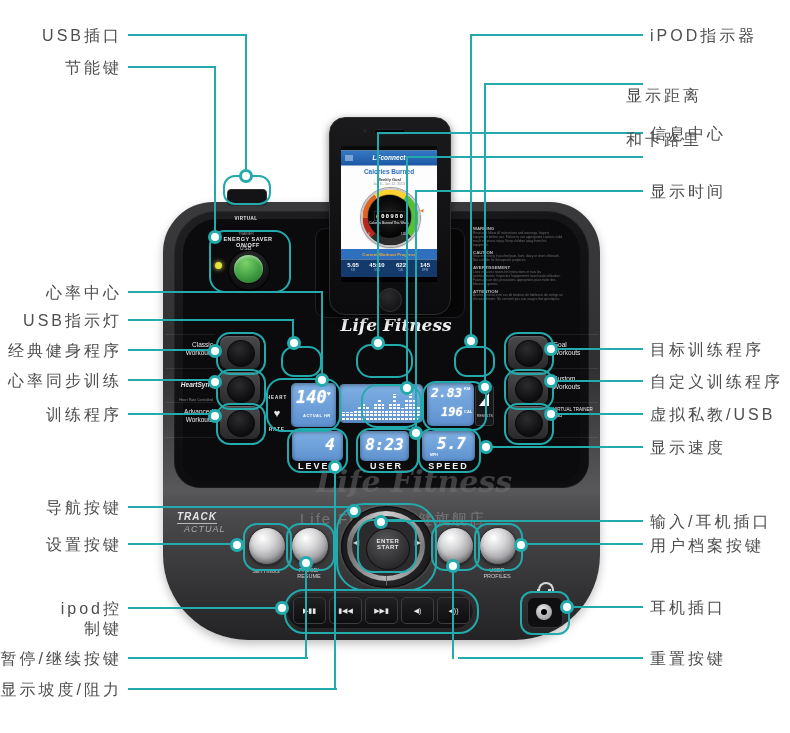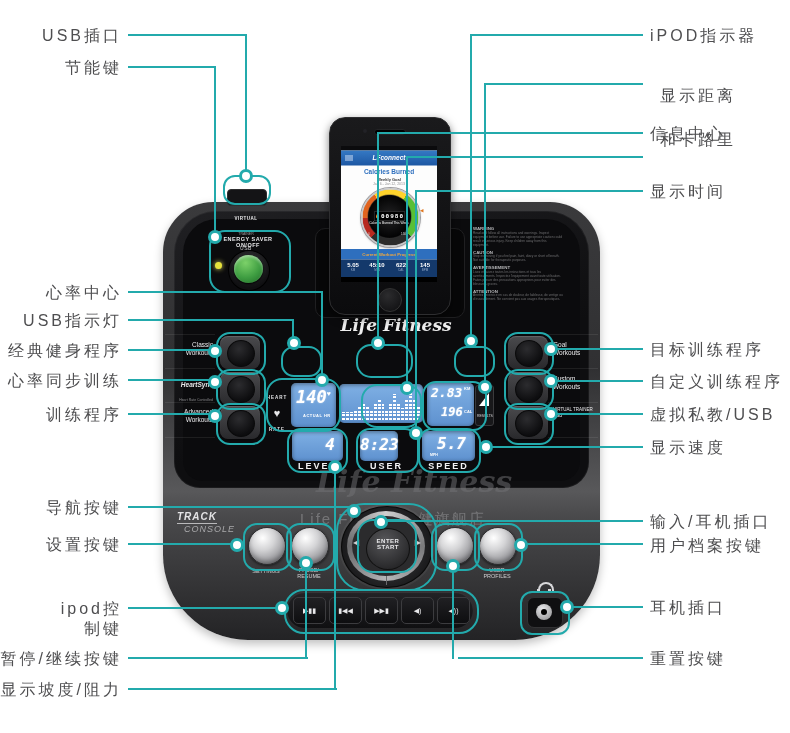--- a/index.html
+++ b/index.html
@@ -165,21 +165,21 @@
     <div style="position:absolute;left:3px;top:7px;width:10px;height:13px;background:#fff;
                 clip-path:polygon(0 100%,100% 0,100% 100%);"></div>
     <div class="tinywrap" style="left:1px;top:28px;font-size:7px;color:#d8d8da;">RESULTS</div>
   </div>
 
   <div class="lcd" style="left:292px;top:431px;width:51px;height:30px;">
     <div class="abs seg" style="right:8px;top:4px;font-size:16px;">4</div>
   </div>
   <div class="wlabel" style="left:289px;top:461px;width:57px;">LEVEL</div>
 
-  <div class="lcd" style="left:360px;top:431px;width:38px;height:30px;">
+  <div class="lcd" style="left:360px;top:431px;width:49px;height:30px;">
     <div class="abs seg" style="left:0;right:0;top:4px;text-align:center;font-size:16px;">8:23</div>
   </div>
   <div class="wlabel" style="left:357px;top:461px;width:59px;">USER</div>
 
   <div class="lcd" style="left:422px;top:431px;width:53px;height:30px;">
     <div class="abs seg" style="right:9px;top:3px;font-size:16px;">5.7</div>
     <div class="tinywrap" style="left:8px;top:22px;font-size:7px;font-weight:bold;color:#fff;">MPH</div>
   </div>
   <div class="wlabel" style="left:419px;top:461px;width:59px;">SPEED</div>
 
@@ -222,21 +222,21 @@
 USB</div>
 
   <div class="abs" style="left:316px;top:464px;font-family:'DejaVu Serif',serif;font-style:italic;font-weight:bold;
               font-size:30px;color:#737376;opacity:.5;z-index:9;white-space:nowrap;">Life Fitness</div>
   <div class="abs" style="left:300px;top:510px;font-size:15px;letter-spacing:2px;color:#98989a;opacity:.55;
               z-index:9;white-space:nowrap;">Life Fitness为健旗舰店</div>
 
   <div class="abs" style="left:177px;top:506px;z-index:12;">
     <div style="font-size:10px;font-weight:bold;font-style:italic;color:#e4e4e6;letter-spacing:1px;
                 border-bottom:1px solid #b9b9bb;padding-bottom:1px;display:inline-block;">TRACK</div>
-    <div style="font-size:9px;font-style:italic;color:#a9a9ab;letter-spacing:1px;margin-left:7px;">CONSOLE</div>
+    <div style="font-size:9px;font-style:italic;color:#a9a9ab;letter-spacing:1px;margin-left:7px;">ACTUAL</div>
   </div>
 
   <div class="silver" style="left:248px;top:527px;width:36px;height:36px;"></div>
   <div class="mini mini-c" style="left: 216px; top: 567px; font-size: 11px; color: rgb(207, 207, 209); white-space: pre-line;">SETTINGS</div>
 
   <div class="silver" style="left:291px;top:527px;width:36px;height:36px;"></div>
   <div class="mini mini-c" style="left: 259px; top: 567px; font-size: 11px; line-height: 12px; color: rgb(207, 207, 209); white-space: pre-line;">PAUSE/
 RESUME</div>
 
   <div class="abs" style="left:341px;top:506px;width:90px;height:80px;border-radius:50%;z-index:10;
@@ -445,21 +445,21 @@
   <div class="cn cn-l" style="right: 668px; top: 341px; white-space: pre-line;">经典健身程序</div>
   <div class="cn cn-l" style="right: 668px; top: 371px; white-space: pre-line;">心率同步训练</div>
   <div class="cn cn-l" style="right: 668px; top: 405px; white-space: pre-line;">训练程序</div>
   <div class="cn cn-l" style="right: 668px; top: 498px; white-space: pre-line;">导航按键</div>
   <div class="cn cn-l" style="right: 668px; top: 535px; white-space: pre-line;">设置按键</div>
   <div class="cn cn-l" style="right: 668px; top: 599px; white-space: pre-line; margin-left: 44px;">ipod控制键</div>
   <div class="cn cn-l" style="right: 668px; top: 680px; white-space: pre-line;">显示坡度/阻力</div>
   <div class="cn cn-l" style="right: 668px; top: 649px; white-space: pre-line;">暂停/继续按键</div>
 
   <div class="cn" style="left: 650px; top: 26px; white-space: pre-line;">iPOD指示器</div>
-  <div class="cn" style="left: 660px; top: 63px; line-height: 22px; white-space: pre-line;">
+  <div class="cn" style="left: 626px; top: 63px; line-height: 22px; white-space: pre-line;">
     <div>显示距离</div>
     <div>和卡路里</div>
   </div>
   <div class="cn" style="left: 650px; top: 124px; white-space: pre-line;">信息中心</div>
   <div class="cn" style="left: 650px; top: 182px; white-space: pre-line;">显示时间</div>
   <div class="cn" style="left: 650px; top: 340px; white-space: pre-line;">目标训练程序</div>
   <div class="cn" style="left: 650px; top: 372px; white-space: pre-line;">自定义训练程序</div>
   <div class="cn" style="left: 650px; top: 405px; white-space: pre-line;">虚拟私教/USB</div>
   <div class="cn" style="left: 650px; top: 438px; white-space: pre-line;">显示速度</div>
   <div class="cn" style="left: 650px; top: 512px; white-space: pre-line;">输入/耳机插口</div>

